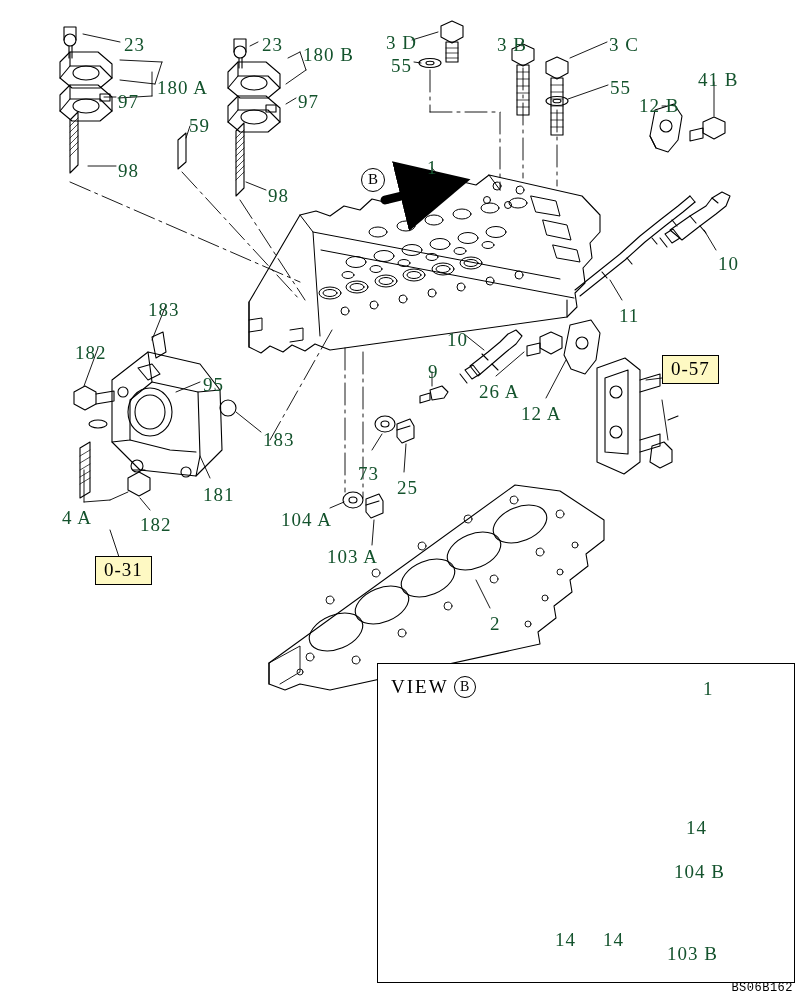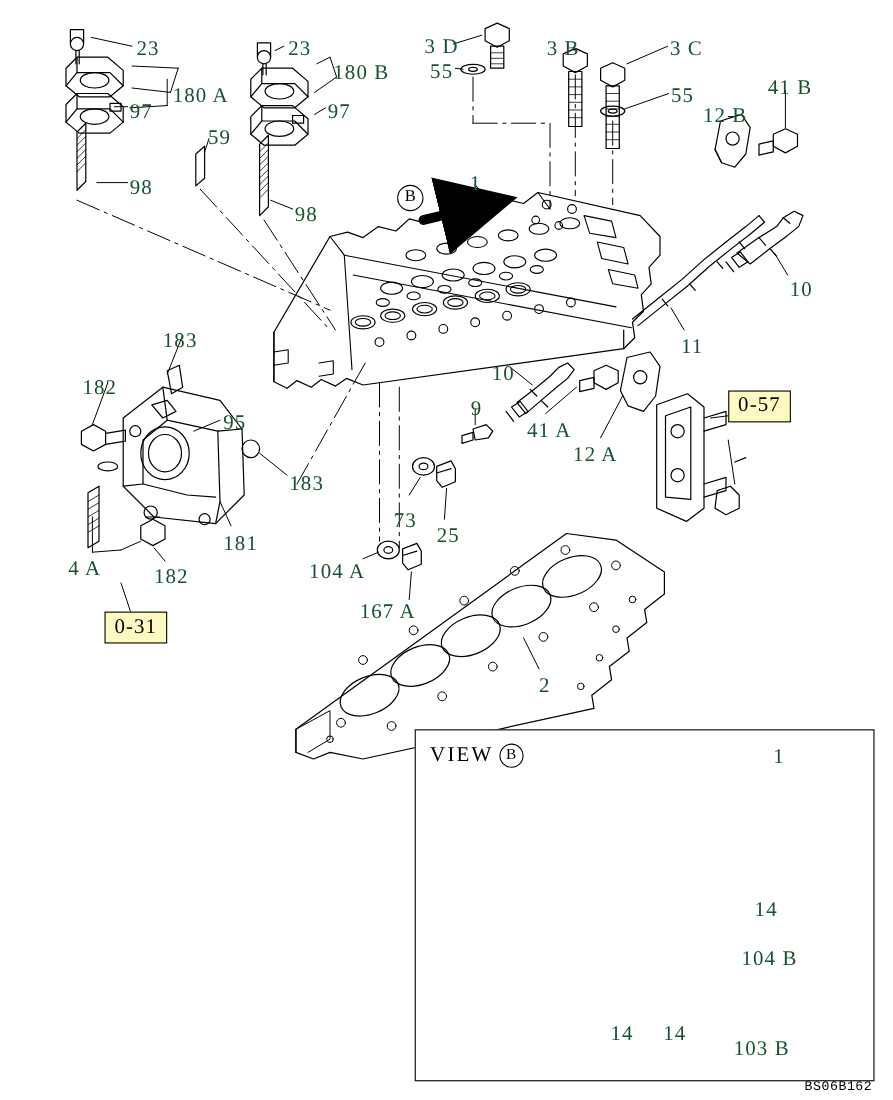--- a/index.html
+++ b/index.html
@@ -542,42 +542,42 @@
   <div class="circled" style="left:361px; top:168px;">B</div>
 
   <div class="boxed" style="left:662px; top:355px;">0-57</div>
   <div class="boxed" style="left:95px; top:556px;">0-31</div>
 
   <div class="lbl" style="left:124px; top:35px;">23</div>
   <div class="lbl" style="left:157px; top:78px;">180 A</div>
   <div class="lbl" style="left:118px; top:92px;">97</div>
   <div class="lbl" style="left:118px; top:161px;">98</div>
   <div class="lbl" style="left:262px; top:35px;">23</div>
-  <div class="lbl" style="left:303px; top:45px;margin-top:12px;">180 B</div>
+  <div class="lbl" style="left:303px; top:45px;">180 B</div>
   <div class="lbl" style="left:298px; top:92px;">97</div>
   <div class="lbl" style="left:268px; top:186px;">98</div>
   <div class="lbl" style="left:189px; top:116px;">59</div>
   <div class="lbl" style="left:386px; top:33px;">3 D</div>
   <div class="lbl" style="left:391px; top:56px;">55</div>
   <div class="lbl" style="left:497px; top:35px;">3 B</div>
   <div class="lbl" style="left:609px; top:35px;text-align:right;">3 C</div>
   <div class="lbl" style="left:610px; top:78px;">55</div>
   <div class="lbl" style="left:698px; top:70px;">41 B</div>
   <div class="lbl" style="left:639px; top:96px;">12 B</div>
   <div class="lbl" style="left:718px; top:254px;">10</div>
   <div class="lbl" style="left:619px; top:306px;">11</div>
   <div class="lbl" style="left:427px; top:158px;">1</div>
   <div class="lbl" style="left:447px; top:330px;">10</div>
-  <div class="lbl" style="left:479px; top:382px;">41 A</div>
+  <div class="lbl" style="left:479px; top:382px;">26 A</div>
   <div class="lbl" style="left:521px; top:404px;">12 A</div>
   <div class="lbl" style="left:428px; top:362px;">9</div>
   <div class="lbl" style="left:358px; top:464px;">73</div>
   <div class="lbl" style="left:397px; top:478px;">25</div>
   <div class="lbl" style="left:281px; top:510px;">104 A</div>
-  <div class="lbl" style="left:327px; top:547px;">167 A</div>
+  <div class="lbl" style="left:327px; top:547px;">103 A</div>
   <div class="lbl" style="left:148px; top:300px;">183</div>
   <div class="lbl" style="left:75px;  top:343px;">182</div>
   <div class="lbl" style="left:203px; top:375px;">95</div>
   <div class="lbl" style="left:263px; top:430px;">183</div>
   <div class="lbl" style="left:203px; top:485px;">181</div>
   <div class="lbl" style="left:140px; top:515px;">182</div>
   <div class="lbl" style="left:62px;  top:508px;">4 A</div>
   <div class="lbl" style="left:490px; top:614px;">2</div>
   <div class="lbl" style="left:703px; top:679px;">1</div>
   <div class="lbl" style="left:686px; top:818px;">14</div>

